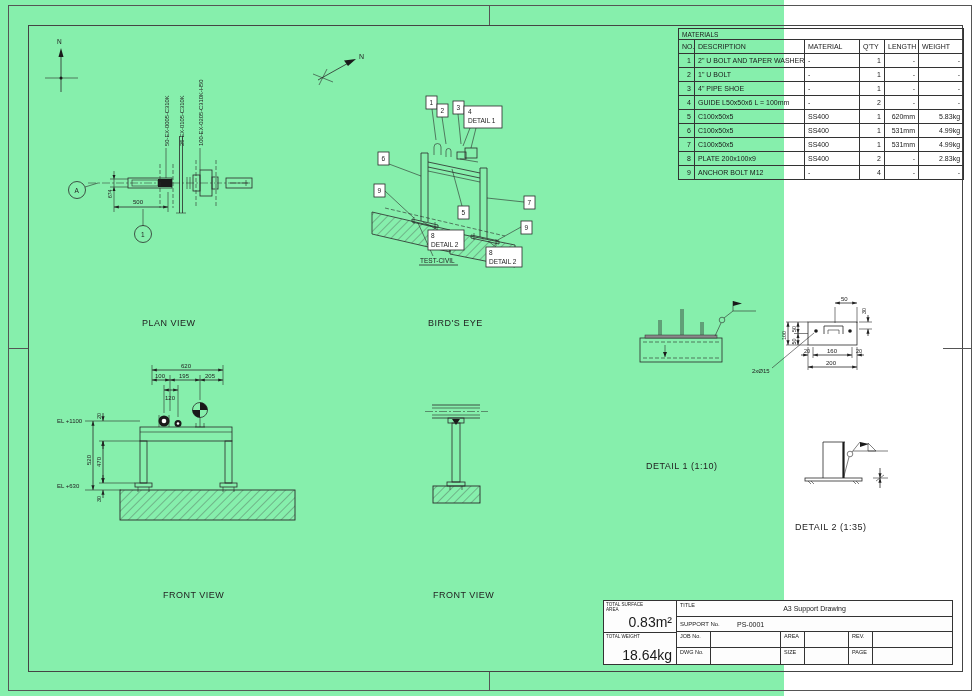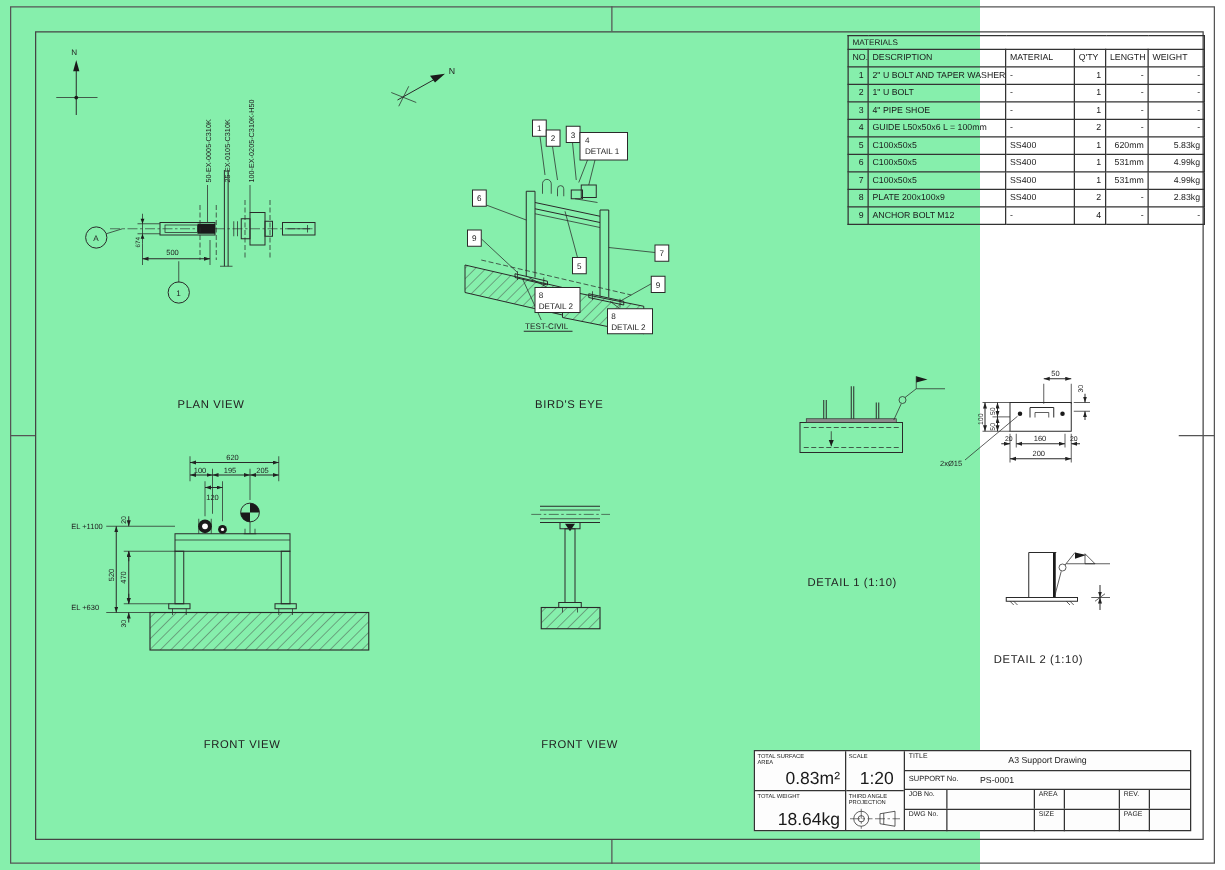--- a/index.html
+++ b/index.html
@@ -438,21 +438,21 @@
       <line class="thin" x1="63" y1="21" x2="98" y2="21"></line>
       <polygon class="thin" points="78,21 86,21 78,13" fill="none"></polygon>
     </g>
     <g>
       <line class="thin" x1="83" y1="48" x2="98" y2="48"></line>
       <line class="ln" x1="90" y1="38" x2="90" y2="48" marker-end="url(#arD2)"></line>
       <line class="ln" x1="90" y1="58" x2="90" y2="48" marker-end="url(#arD2)"></line>
       <line class="thin" x1="86" y1="51" x2="94" y2="45"></line>
     </g>
   </svg>
-  <div class="caption" style="left:795px;top:522px;">DETAIL 2 (1:10)</div>
+  <div class="caption" style="left:795px;top:522px;">DETAIL 2 (1:35)</div>
 
   <table class="mat-table">
     <colgroup>
       <col class="c-no">
         <col class="c-desc">
         <col class="c-mat">
         <col class="c-qty">
         <col class="c-len">
         <col class="c-wt">
     </colgroup>
@@ -545,38 +545,20 @@
 
   <div class="tblock">
     <div class="tb-cell tb-col1">
       <div class="tb-split">
         <div class="tb-lab" style="width:45px;">TOTAL SURFACE AREA</div>
         <div class="tb-val">0.83m²</div>
       </div>
       <div class="tb-split">
         <div class="tb-lab">TOTAL WEIGHT</div>
         <div class="tb-val">18.64kg</div>
-      </div>
-    </div>
-    <div class="tb-cell tb-col2">
-      <div class="tb-split">
-        <div class="tb-lab">SCALE</div>
-        <div class="tb-val" style="right:8px;">1:20</div>
-      </div>
-      <div class="tb-split">
-        <div class="tb-lab" style="width:38px;">THIRD ANGLE PROJECTION</div>
-        <svg class="proj-sym" width="42" height="16" viewBox="0 0 42 16">
-          <circle class="thin" cx="9" cy="8" r="6"></circle>
-          <circle class="thin" cx="9" cy="8" r="2.5"></circle>
-          <line class="cl" x1="0" y1="8" x2="18" y2="8"></line>
-          <line class="cl" x1="9" y1="0" x2="9" y2="16"></line>
-          <polygon class="thin" points="24,4 36,2 36,14 24,12" fill="none"></polygon>
-          <line class="thin" x1="27" y1="3.5" x2="27" y2="12.5"></line>
-          <line class="cl" x1="20" y1="8" x2="40" y2="8"></line>
-        </svg>
       </div>
     </div>
     <div class="tb-cell tb-col3">
       <div class="tb-row tb-r1">
         <div class="tb-small" style="width:40px;">TITLE</div>
         <div class="tb-center">A3 Support Drawing</div>
       </div>
       <div class="tb-row tb-r2">
         <div class="tb-small" style="width:50px;font-size:6px;padding-top:4px;">SUPPORT No.</div>
         <div class="tb-inline-val">PS-0001</div>

